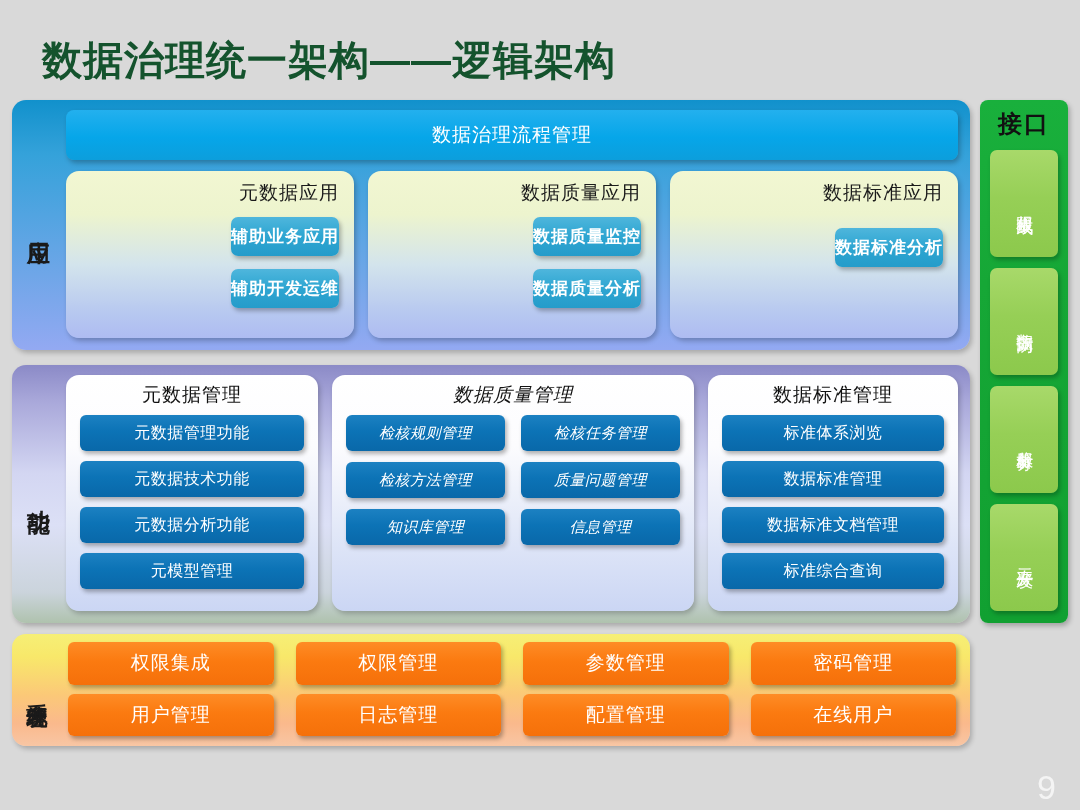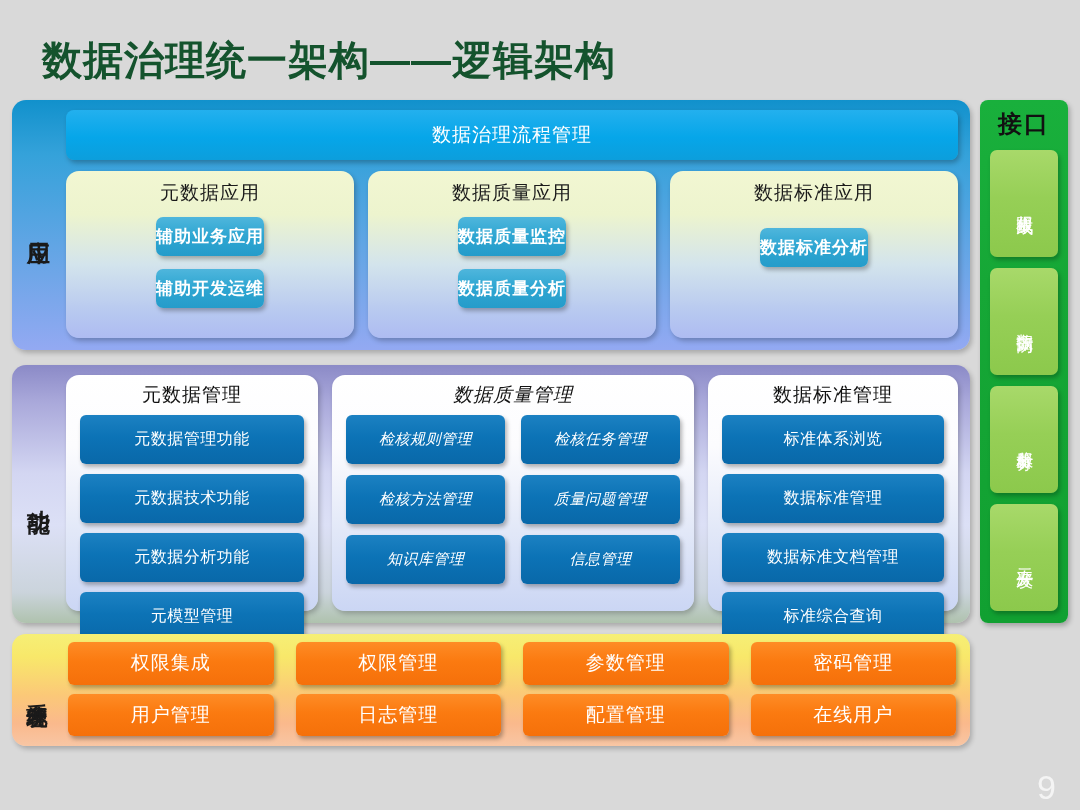--- a/index.html
+++ b/index.html
@@ -77,21 +77,21 @@
 
   #app-cards { flex: 1; display: flex; gap: 14px; }
 
   .app-card {
     flex: 1;
     border-radius: 13px;
     background: linear-gradient(to bottom, #F2F7D2 0%, #EDF4CE 26%, #D3E4EC 56%, #B7C8F0 85%, #AEBCF2 100%);
     box-shadow: 2px 3px 5px rgba(0,0,0,.24);
     padding: 9px 15px 12px 15px;
     display: flex; flex-direction: column;
-    align-items: center;
+    align-items: flex-end;
   }
   .app-card-title {
     text-align: center;
     font-size: 19px;
     color: #1a1a1a;
     margin-bottom: 11px;
     letter-spacing: 1px;
   }
   .app-card-items { display: flex; flex-direction: column; gap: 13px; }
   .app-card.center-items { justify-content: flex-start; }
@@ -134,21 +134,21 @@
     letter-spacing: 1px;
   }
   .func-items { display: flex; flex-direction: column; gap: 10px; }
   .func-items.grid2 {
     display: grid;
     grid-template-columns: 1fr 1fr;
     gap: 11px 16px;
   }
 
   .blue-btn {
-    height: 49px;
+    height: 36px;
     border-radius: 6px;
     background: linear-gradient(to bottom, #1C81C2 0%, #0C73B6 45%, #0968A9 100%);
     box-shadow: 2px 3px 4px rgba(0,0,0,.3);
     display: flex; align-items: center; justify-content: center;
     color: #fff; font-size: 16px; letter-spacing: .5px;
     white-space: nowrap;
   }
   .func-items.grid2 .blue-btn { font-size: 15px; }
 
   

